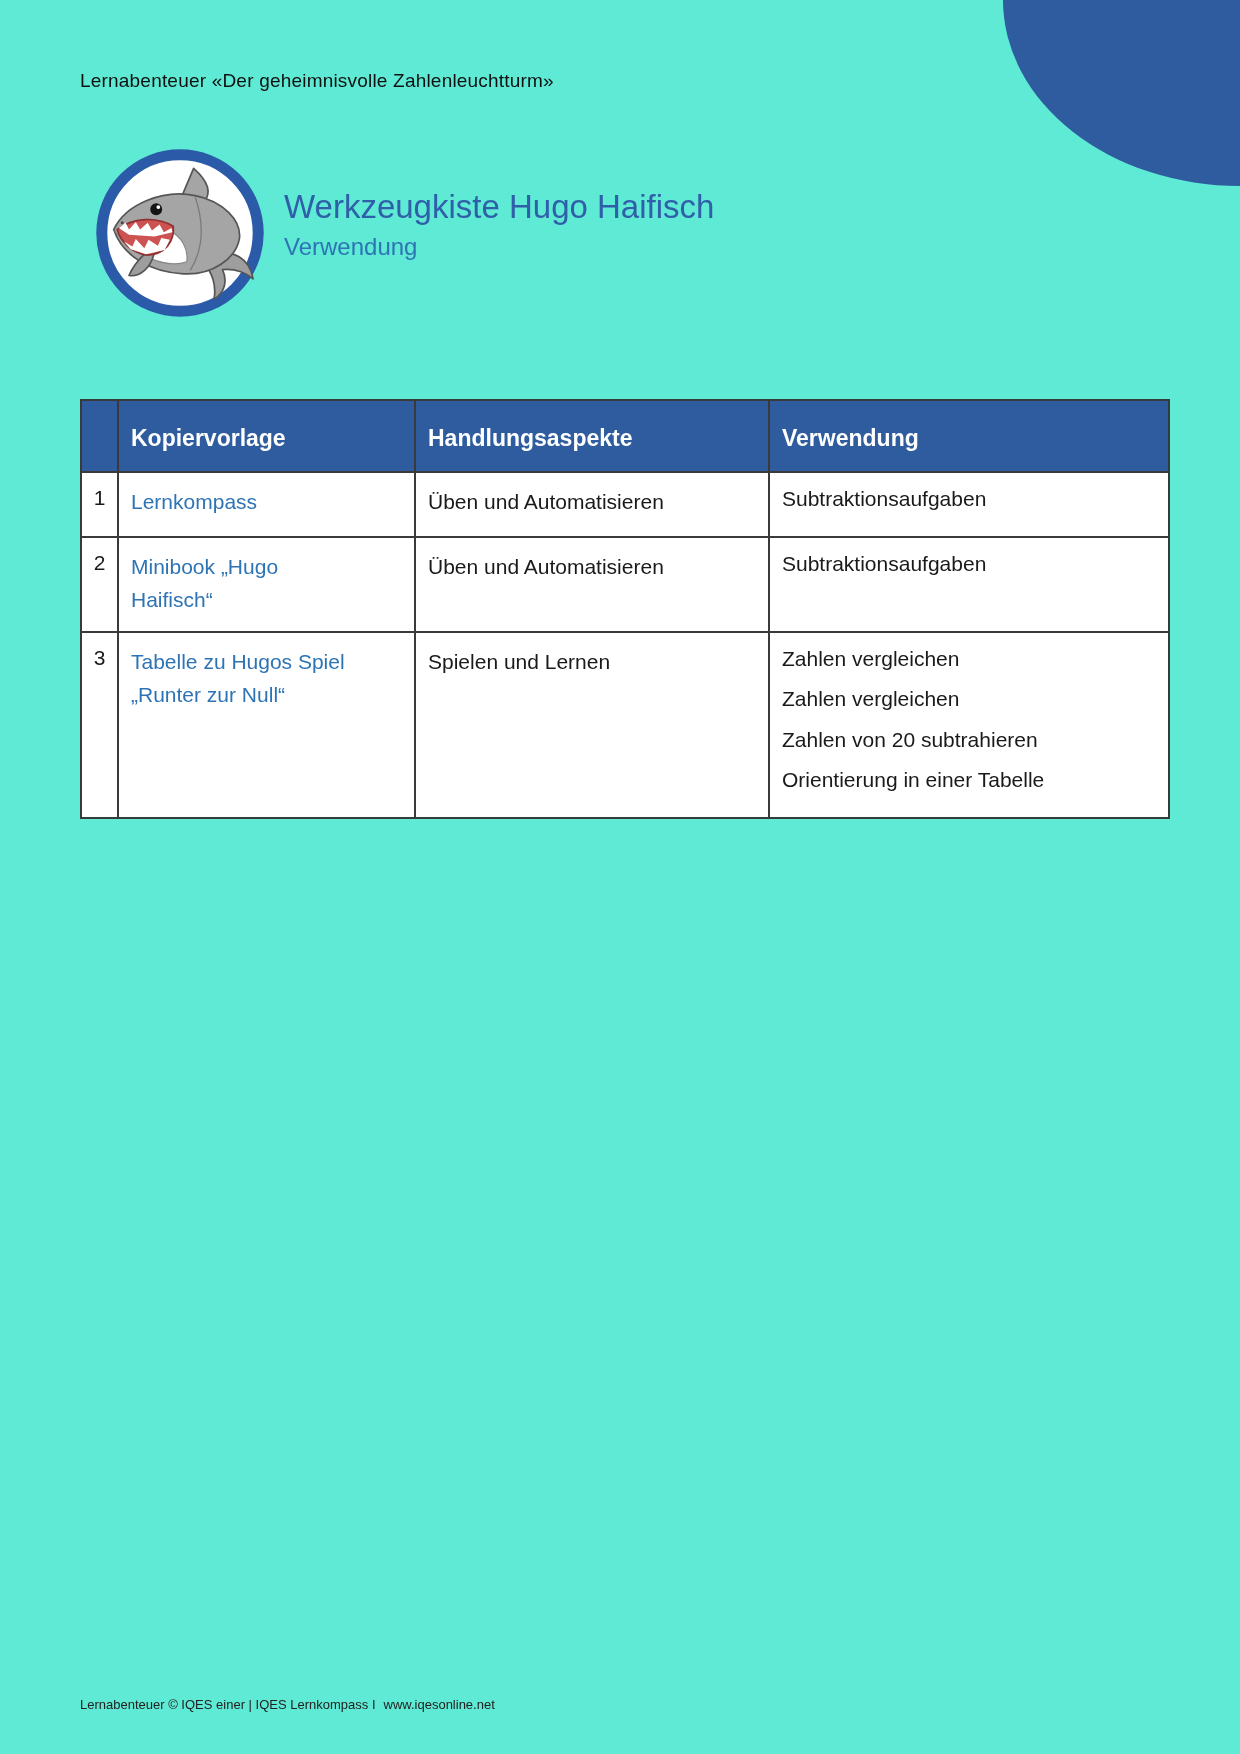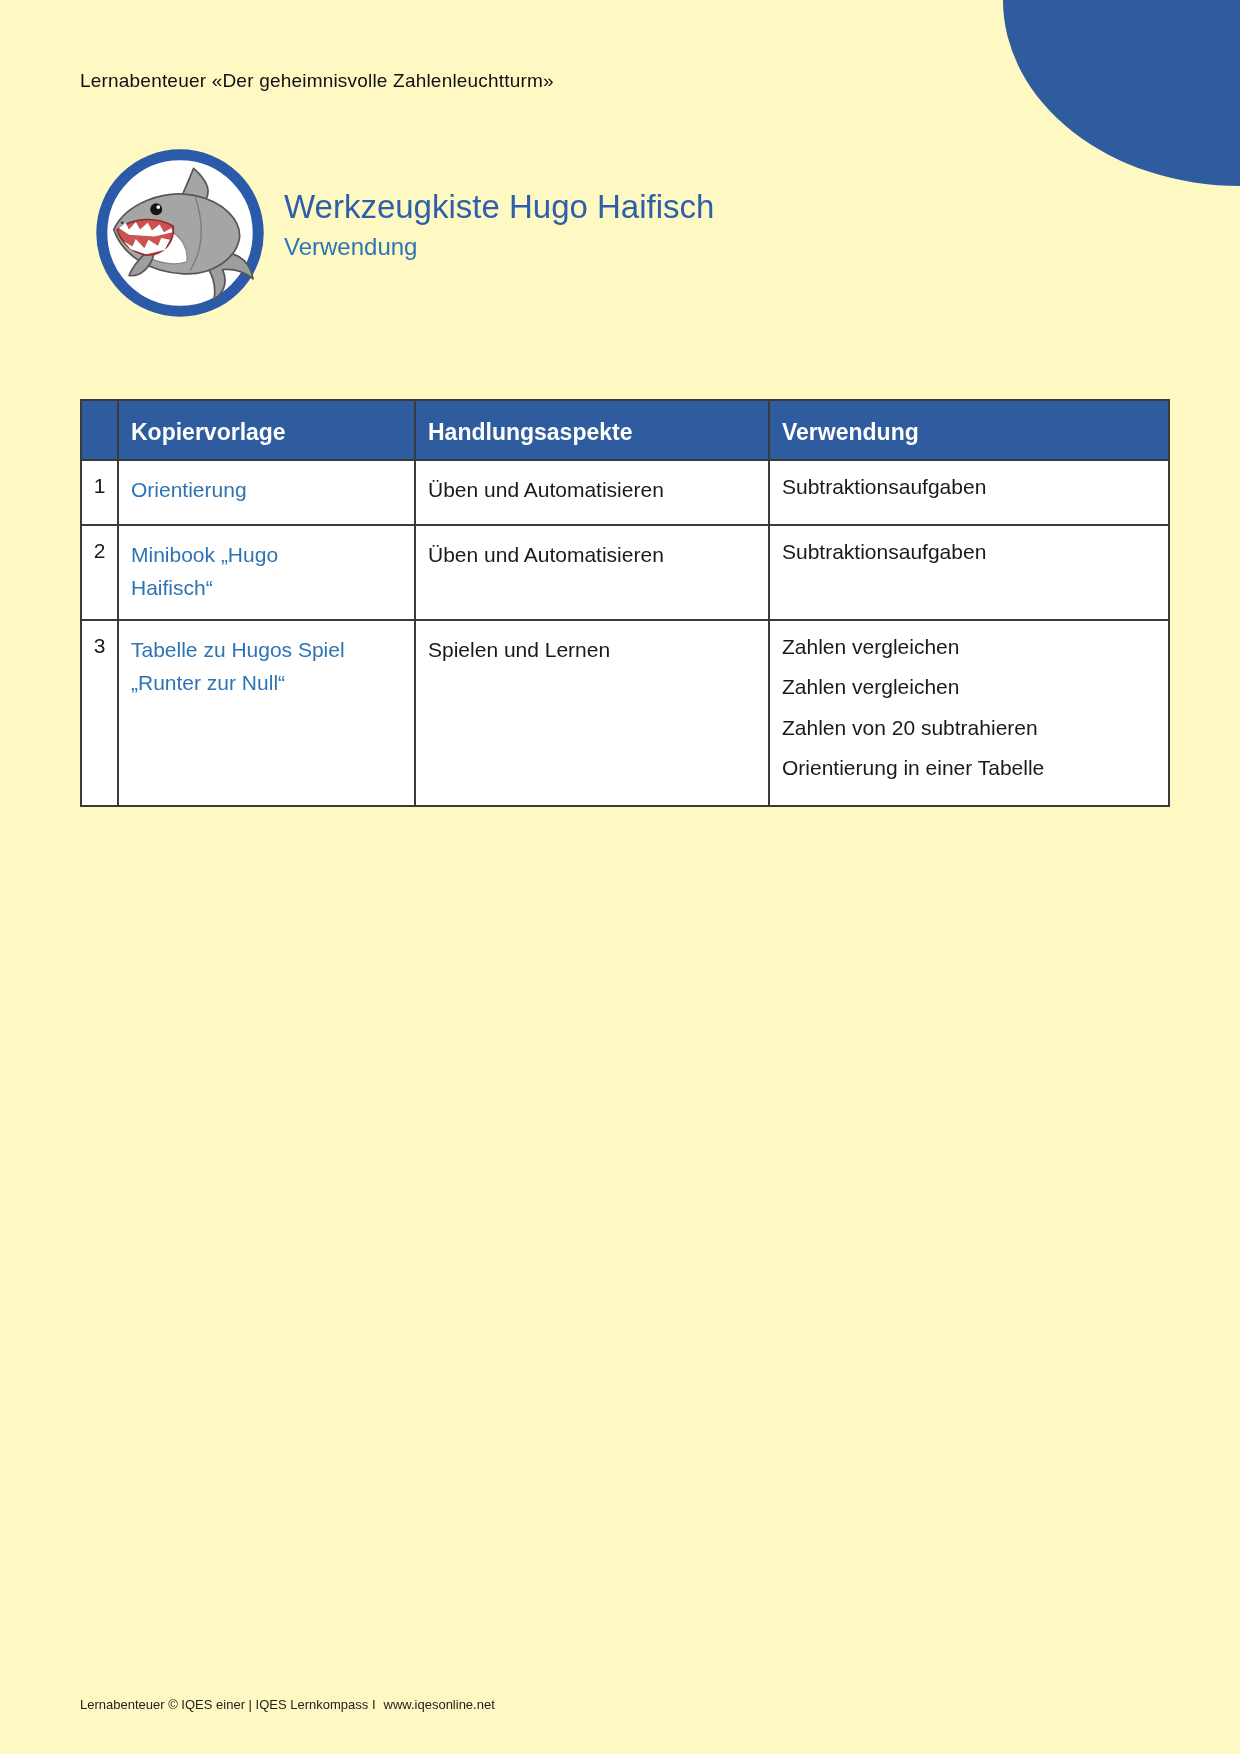--- a/index.html
+++ b/index.html
@@ -5,21 +5,21 @@
   * { margin: 0; padding: 0; box-sizing: border-box; }
   html, body { background: #ffffff; }
   body {
     font-family: "Liberation Sans", "DejaVu Sans", sans-serif;
     color: #1a1a1a;
   }
   .page {
     position: relative;
     width: 1240px;
     height: 1754px;
-    background: #fef9c3;
+    background: #5eead4;
     overflow: hidden;
   }
   .corner-blob {
     position: absolute;
     top: 0; right: 0;
     width: 237px; height: 186px;
     background: #2E5C9E;
     border-bottom-left-radius: 100% 100%;
   }
   .doc-header {
@@ -64,21 +64,21 @@
   .kv-table col.c-num  { width: 37px; }
   .kv-table col.c-kop  { width: 297px; }
   .kv-table col.c-hand { width: 354px; }
   .kv-table col.c-verw { width: 400px; }
   .kv-table thead th {
     background: #2E5C9E;
     color: #ffffff;
     font-size: 23px;
     font-weight: 700;
     text-align: left;
-    height: 60px;
+    height: 72px;
     padding: 14px 10px 10px 12px;
     vertical-align: middle;
   }
   .kv-table td {
     padding: 13px 12px 10px 12px;
     background: #ffffff;
   }
   .kv-table td.num-cell {
     text-align: center;
     padding-left: 2px;
@@ -164,21 +164,21 @@
         <th></th>
         <th>Kopiervorlage</th>
         <th>Handlungsaspekte</th>
         <th>Verwendung</th>
       </tr>
     </thead>
     <tbody>
       <tr class="row-1">
         <td class="num-cell">1</td>
         <td>
-          <div class="link-text">Orientierung</div>
+          <div class="link-text">Lernkompass</div>
         </td>
         <td>
           <div class="plain-line">Üben und Automatisieren</div>
         </td>
         <td>
           <p class="verw-line">Subtraktionsaufgaben</p>
         </td>
       </tr>
       <tr class="row-2">
         <td class="num-cell">2</td>

